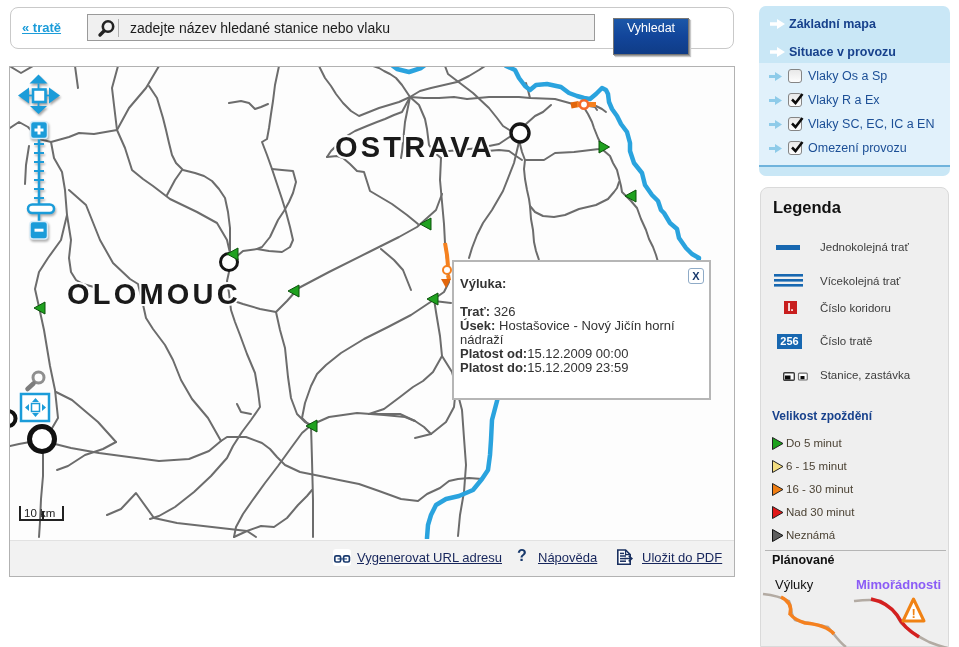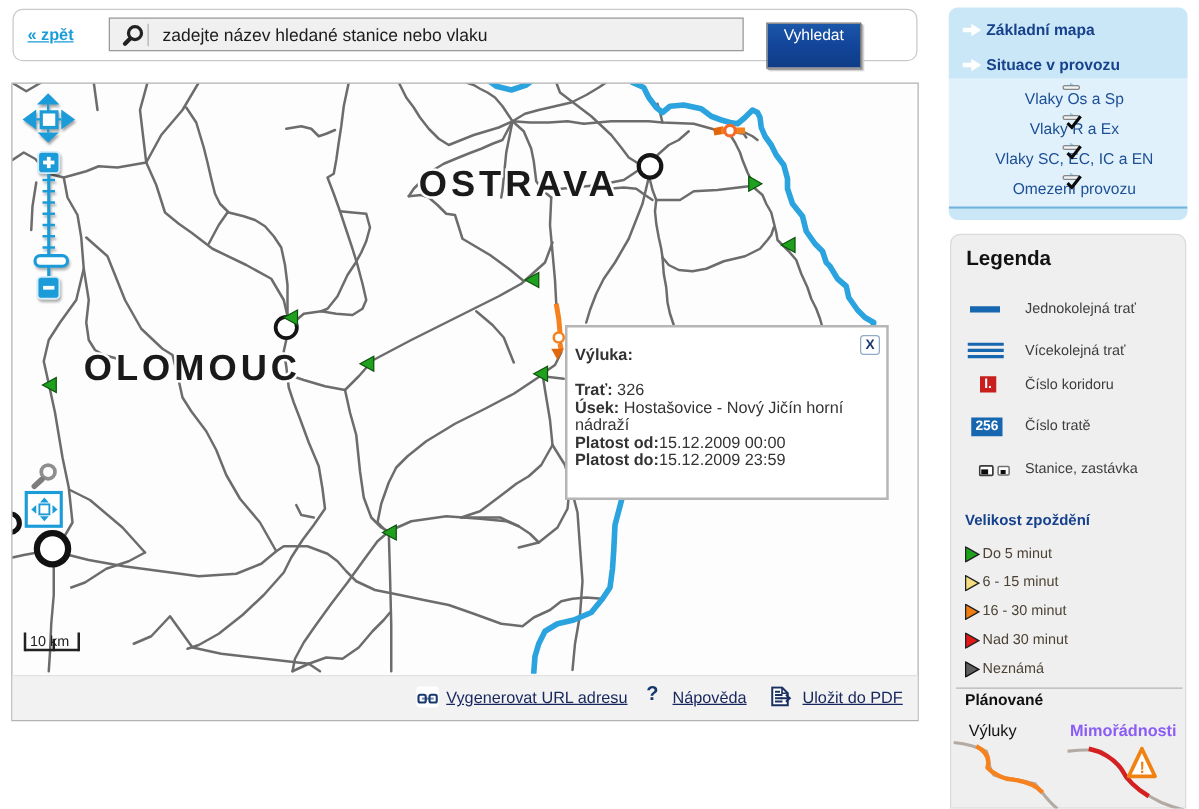--- a/index.html
+++ b/index.html
@@ -16,35 +16,35 @@
 #mapbox { left:9px; top:66px; width:726px; height:511px; border:1px solid #b2b2b2; background:#fdfdfd; }
 #maptool { left:0; top:473px; width:724px; height:36px; background:#f2f2f2; border-top:1px solid #e2e2e2; }
 .tlink { font-size:13px; color:#17265c; text-decoration:underline; }
 
 #popup { left:452px; top:260px; width:259px; height:140px; background:#fff; border:2px solid #b6b6b6; padding:15px 8px 0 6px; font-size:13px; line-height:14px; color:#333; z-index:5; }
 #popx { right:5px; top:6px; width:16px; height:16px; border:1px solid #8fabc7; border-radius:3px; background:#fff; color:#17386b; font-weight:bold; font-size:11px; text-align:center; line-height:14px; }
 
 #side1 { left:759px; top:6px; width:191px; height:170px; }
 .mrow { position:absolute; left:0; width:191px; height:20px; display:flex; align-items:center; padding-left:11px; font-weight:bold; font-size:12.5px; color:#17418c; }
 .mrow svg { margin-right:4px; }
-.crow { position:absolute; left:0; width:191px; height:20px; display:flex; align-items:center; padding-left:10px; font-size:12.5px; color:#1c4f96;flex-direction:column; }
+.crow { position:absolute; left:0; width:191px; height:20px; display:flex; align-items:center; padding-left:10px; font-size:12.5px; color:#1c4f96; }
 .crow svg.ar { margin-right:6px; }
 .cb { width:14px; height:14px; border:1px solid #858585; border-radius:3px; background:linear-gradient(#e8e8e8,#fdfdfd); margin-right:6px; position:relative; }
 
 #legend { left:760px; top:187px; width:189px; height:460px; background:#efefef; border:1px solid #dadada; border-radius:8px 8px 0 0; }
 #legend .hd { left:12px; top:10px; font-size:16.5px; font-weight:bold; color:#111; }
 .litxt { font-size:11.5px; color:#3d3d3d; }
 .dtxt { font-size:11.5px; color:#4c4335; }
 .bhd { font-size:12px; font-weight:bold; color:#17418c; }
 </style>
 </head>
 <body>
 
 <div id="topbox" class="abs">
-  <span id="zpet" class="abs" style="text-decoration:underline">« zpět</span>
+  <span id="zpet" class="abs" style="text-decoration:underline">« tratě</span>
   <div id="searchbox" class="abs">
     <svg class="abs" style="left:8px;top:4px" width="20" height="20">
       <circle cx="12" cy="7.5" r="5.2" fill="none" stroke="#222" stroke-width="2.6"></circle>
       <line x1="8" y1="12" x2="4" y2="16" stroke="#222" stroke-width="3.4" stroke-linecap="round"></line>
     </svg>
     <div id="sdiv" class="abs"></div>
     <span id="searchtxt" class="abs">zadejte název hledané stanice nebo vlaku</span>
   </div>
   <div id="vybtn" class="abs">Vyhledat</div>
 </div>

